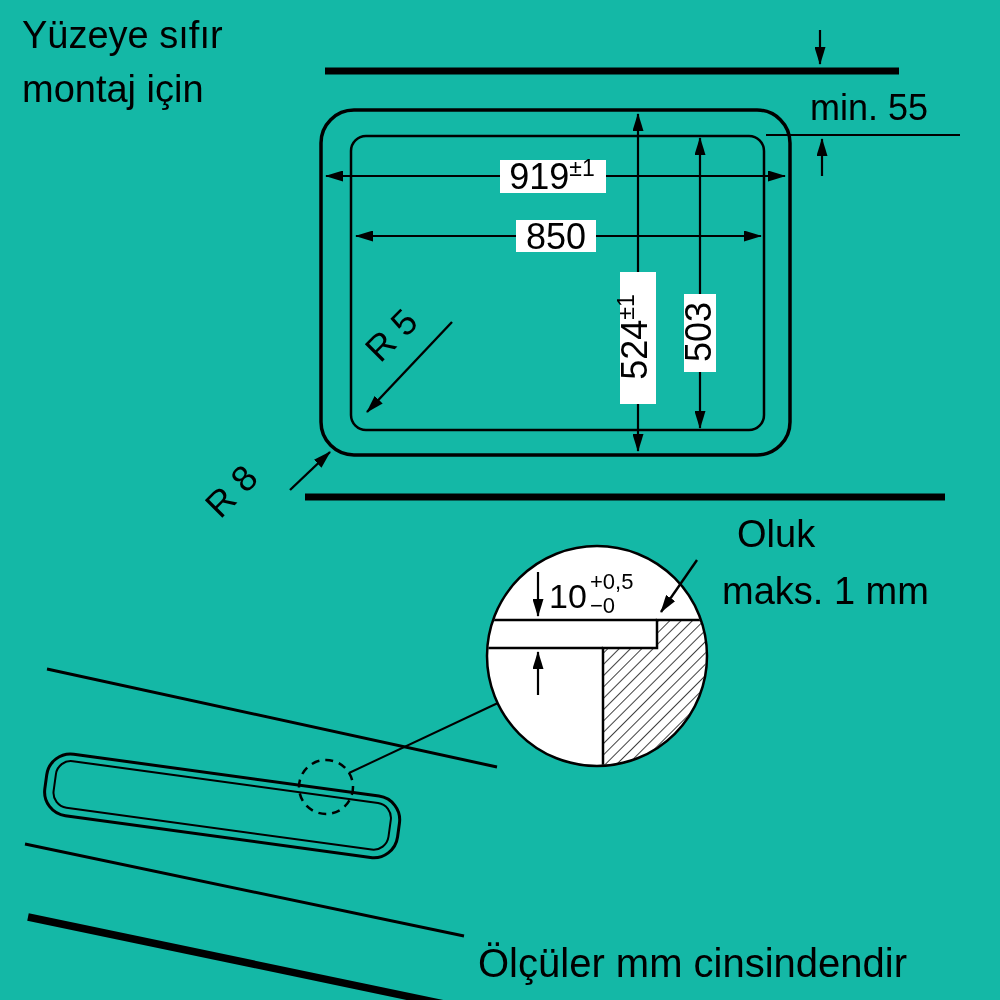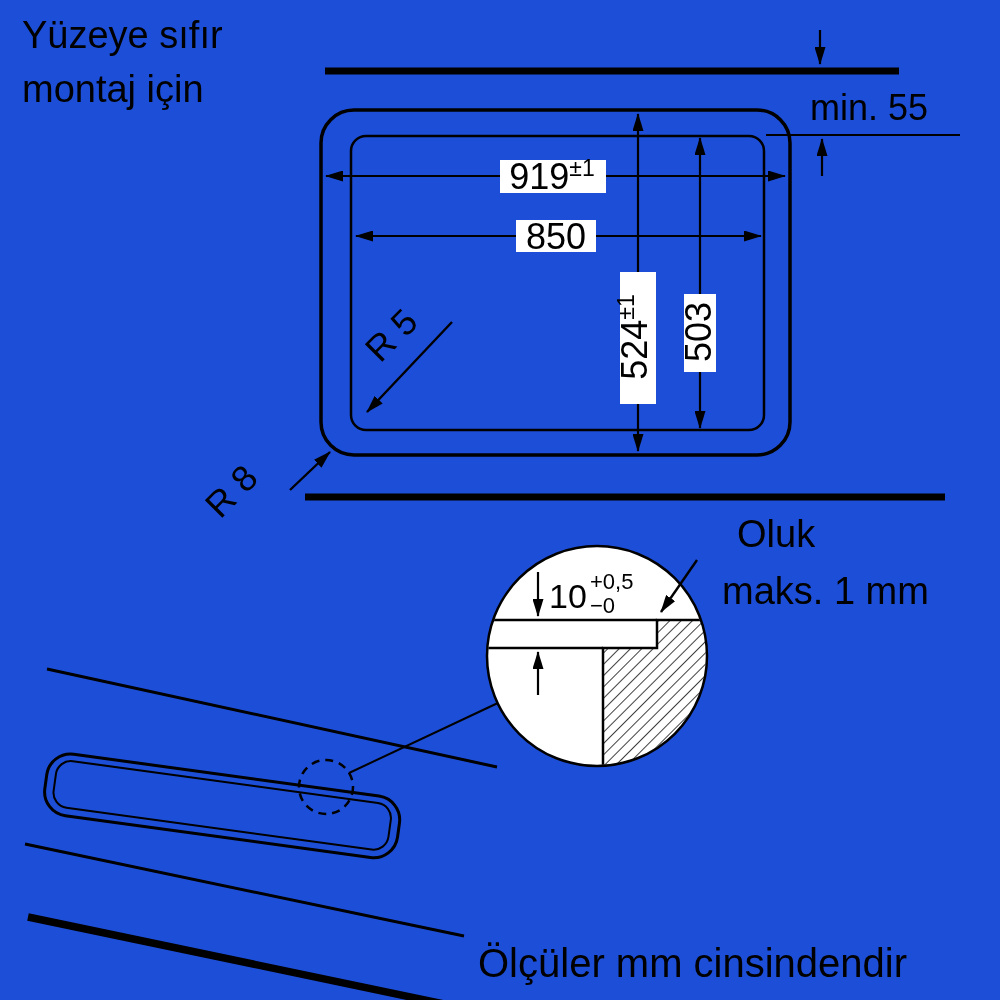--- a/index.html
+++ b/index.html
@@ -1,16 +1,16 @@
 <!DOCTYPE html>
 <html><head>
 <meta charset="utf-8">
 <style>
   html,body{margin:0;padding:0;background:#ffffff;}
-  .stage{position:relative;width:1000px;height:1000px;background:#1d4ed8;overflow:hidden;}
+  .stage{position:relative;width:1000px;height:1000px;background:#14b8a6;overflow:hidden;}
   svg{display:block;}
   text{font-family:"Liberation Sans","DejaVu Sans",sans-serif;fill:#000;}
   .ln{stroke:#000;fill:none;}
 </style>
 </head>
 <body>
 
 <div class="stage">
 <svg width="1000" height="1000" viewBox="0 0 1000 1000">
   <defs>

